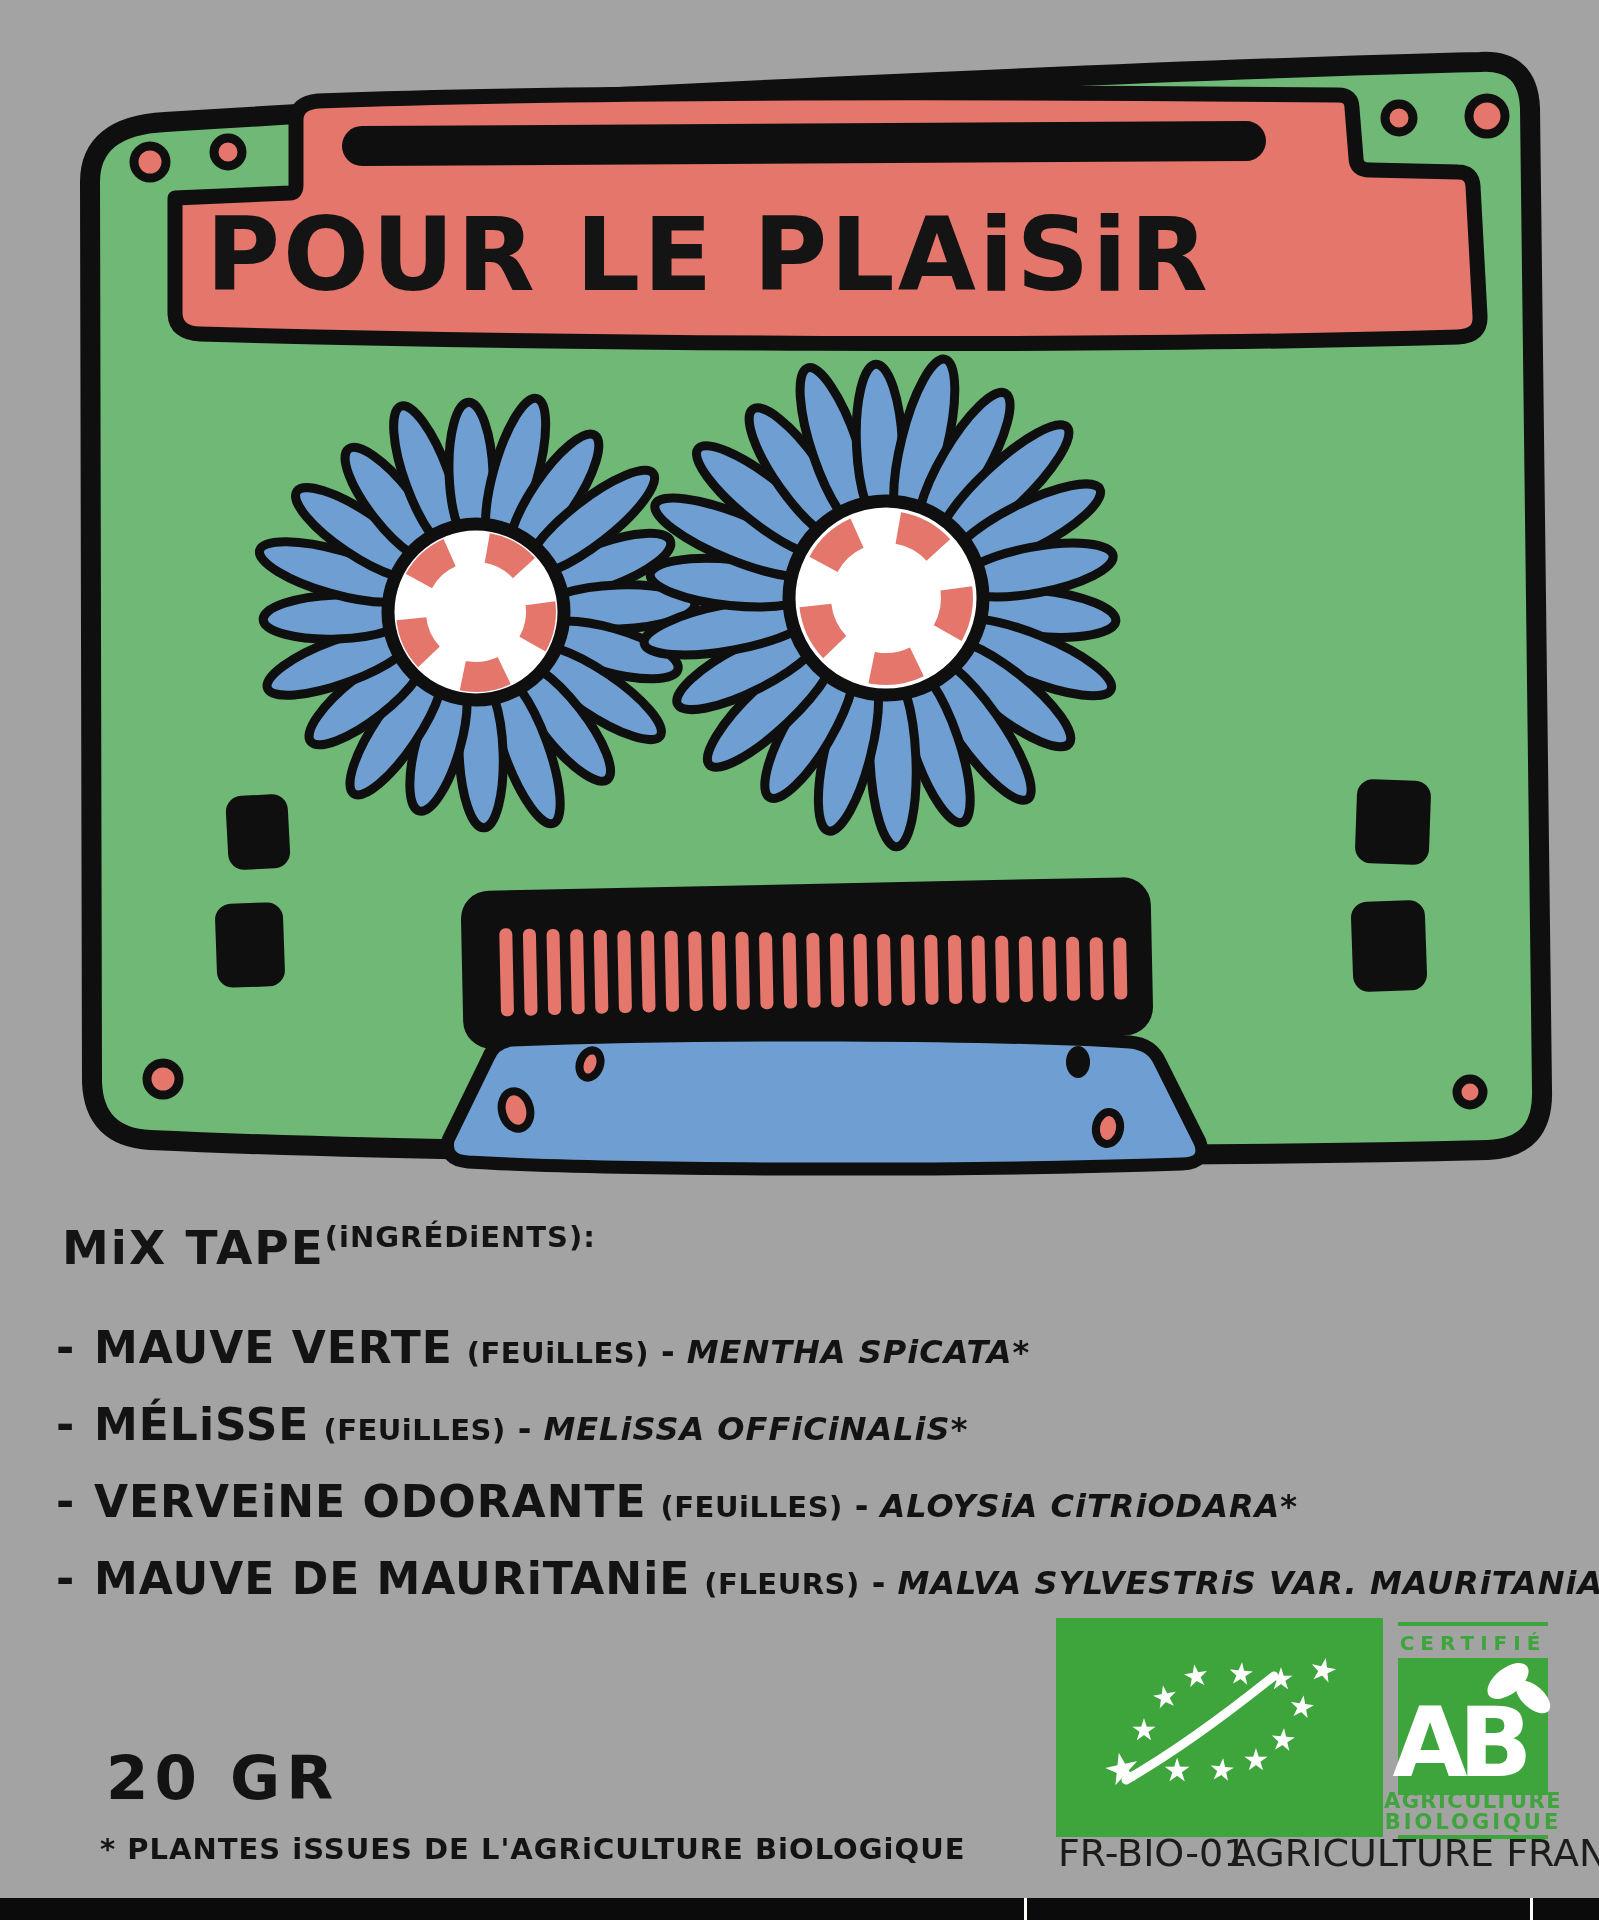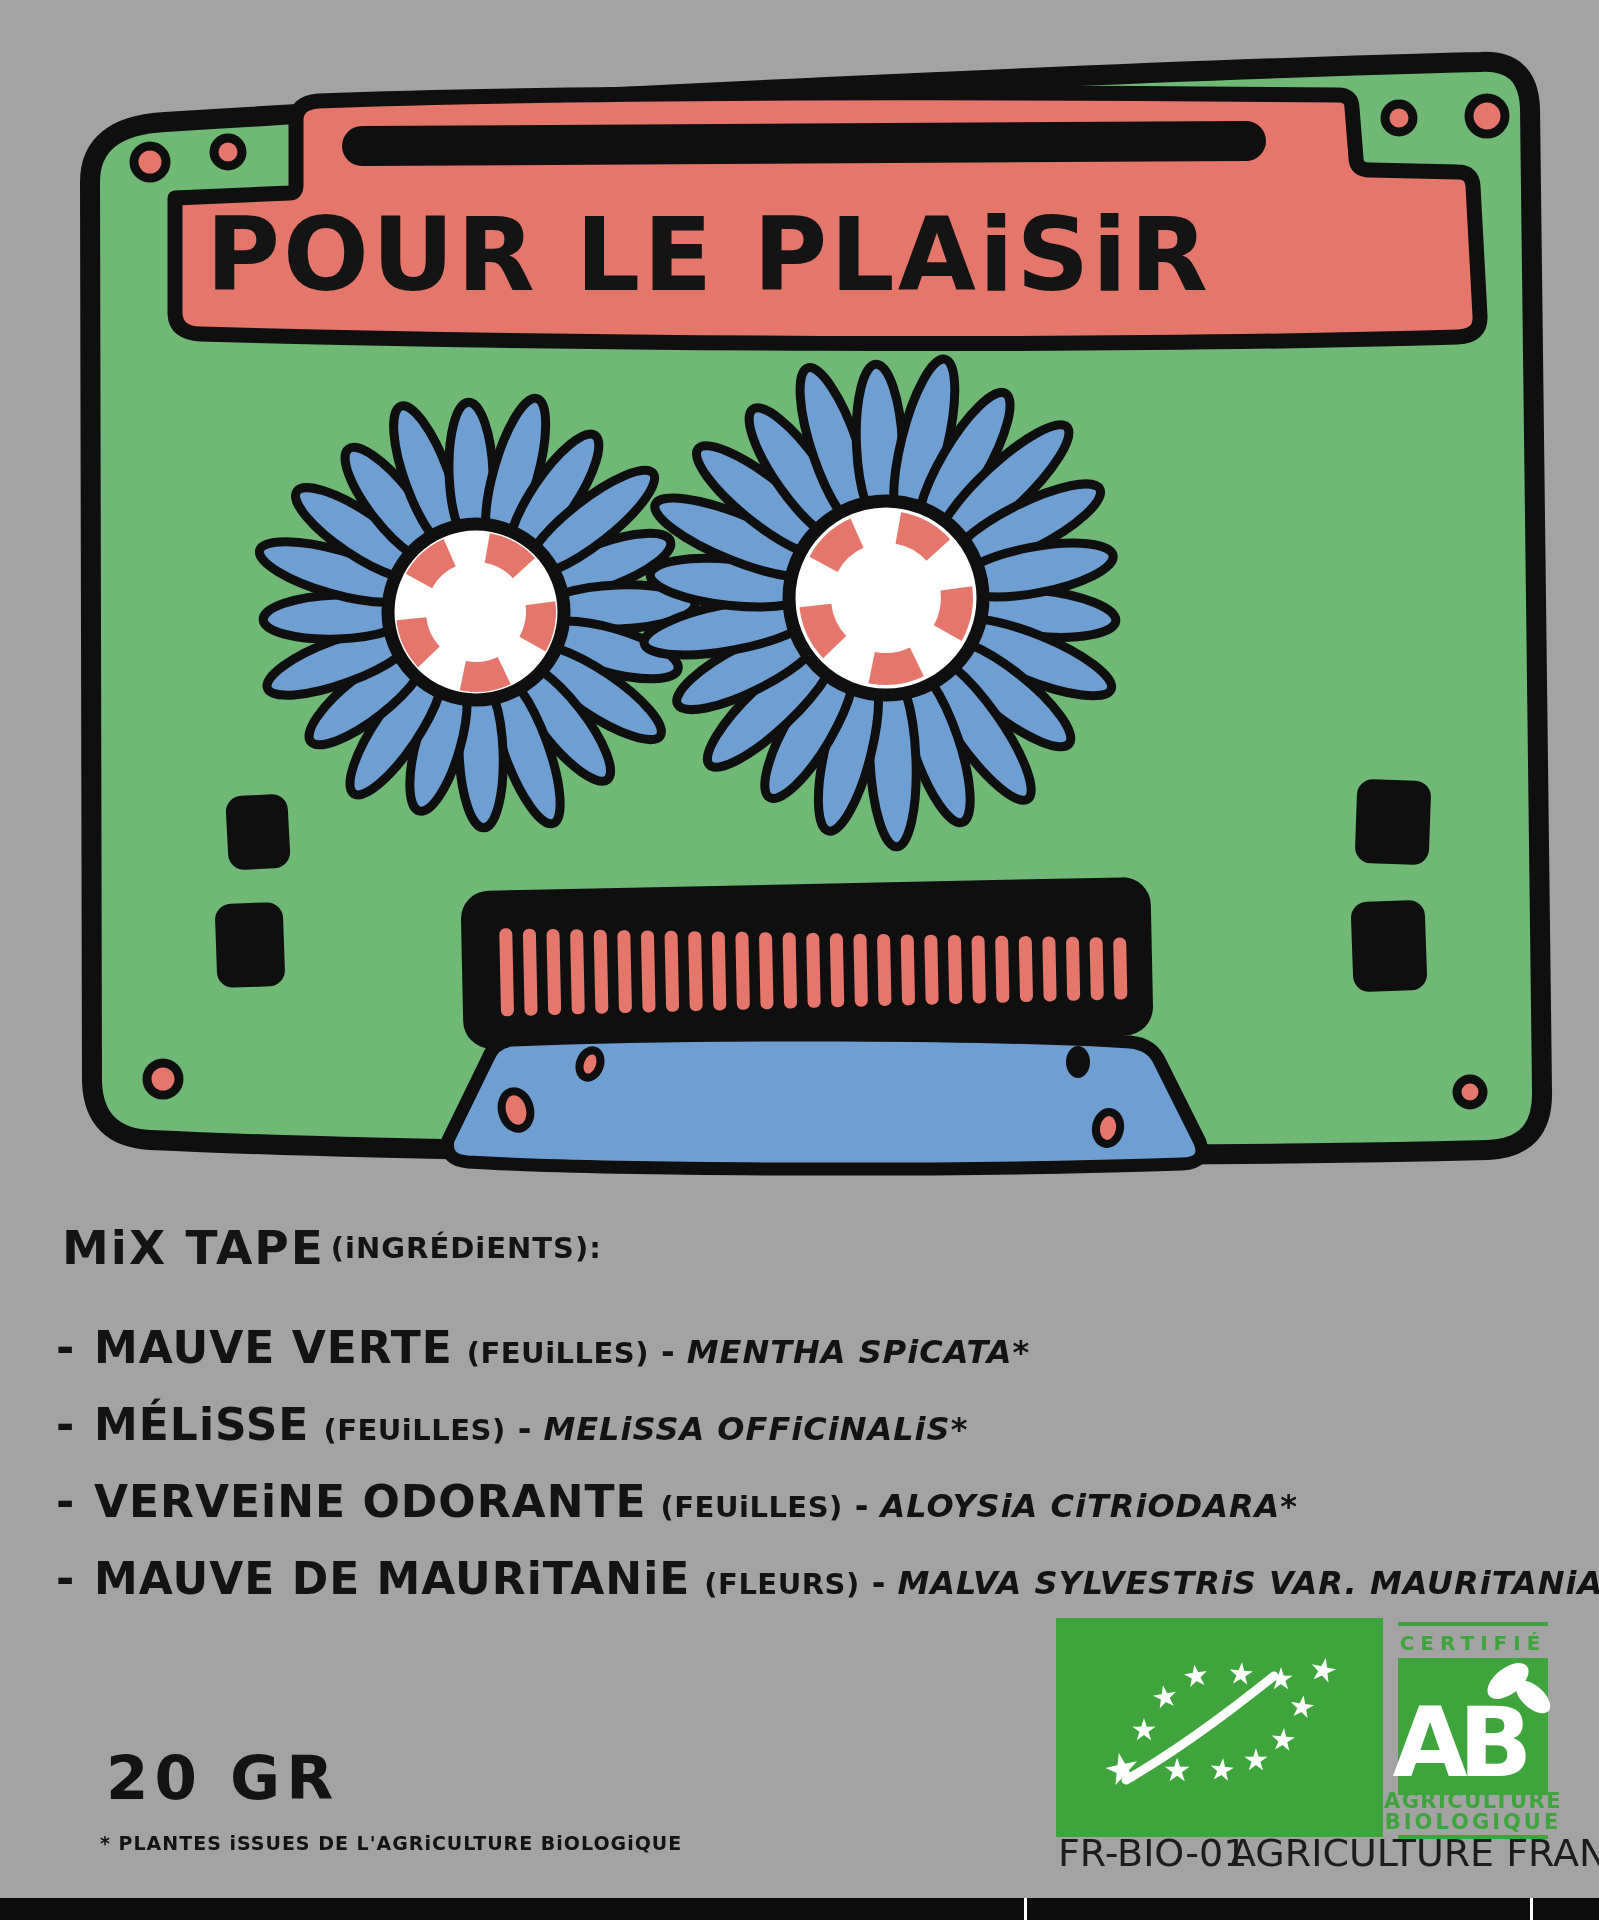--- a/index.html
+++ b/index.html
@@ -1,32 +1,32 @@
 <!DOCTYPE html>
 <html><head>
 <meta charset="utf-8">
 <style>
   html,body{margin:0;padding:0;}
   body{width:1599px;height:1920px;background:#ffffff;font-family:"DejaVu Sans",sans-serif;}
   .page{position:relative;width:1599px;height:1920px;background:#fcfbf8;overflow:hidden;}
   .abs{position:absolute;}
   svg text{font-family:"DejaVu Sans",sans-serif;}
   
-  .mix-heading{left:62px;top:1220px;display:flex;align-items:center;gap:6px;color:#141414;}
+  .mix-heading{left:62px;top:1220px;display:flex;align-items:flex-start;gap:0;color:#141414;}
   .mix-heading .big{font-size:47px;font-weight:bold;letter-spacing:2px;}
   .mix-heading .small{font-size:29px;font-weight:bold;letter-spacing:1px;}
   .ingredients{left:56px;top:1320px;display:flex;flex-direction:column;color:#131313;}
   .ing-row{display:flex;align-items:baseline;white-space:nowrap;margin-bottom:16px;line-height:56px;}
   .ing-bullet{font-size:44px;font-weight:bold;width:38px;}
   .ing-name{font-size:44px;font-weight:bold;letter-spacing:1px;margin-right:14px;}
   .ing-part{font-size:29px;font-weight:bold;letter-spacing:0.5px;margin-right:12px;}
   .ing-sep{font-size:33px;font-weight:bold;margin-right:12px;}
   .ing-latin{font-size:32px;font-weight:bold;font-style:oblique;letter-spacing:1px;}
   .weight{left:106px;top:1742px;font-size:61px;font-weight:bold;letter-spacing:6px;color:#131313;}
-  .footnote{left:100px;top:1832px;font-size:19px;font-weight:bold;letter-spacing:1px;color:#131313;}
+  .footnote{left:100px;top:1832px;font-size:29px;font-weight:bold;letter-spacing:1px;color:#131313;}
   .cert-wrap{left:1046px;top:1608px;width:553px;height:292px;}
   .bottom-band{left:0;top:1898px;width:1599px;height:22px;background:#0b0b0b;}
   .band-gap{position:absolute;top:0;width:3px;height:22px;background:#fcfbf8;}
 </style>
 </head>
 <body>
 
 <div class="page" style="background: #a3a3a3;">
 
   <svg class="abs" style="left:0;top:0;" width="1599" height="1200" viewBox="0 0 1599 1200">

